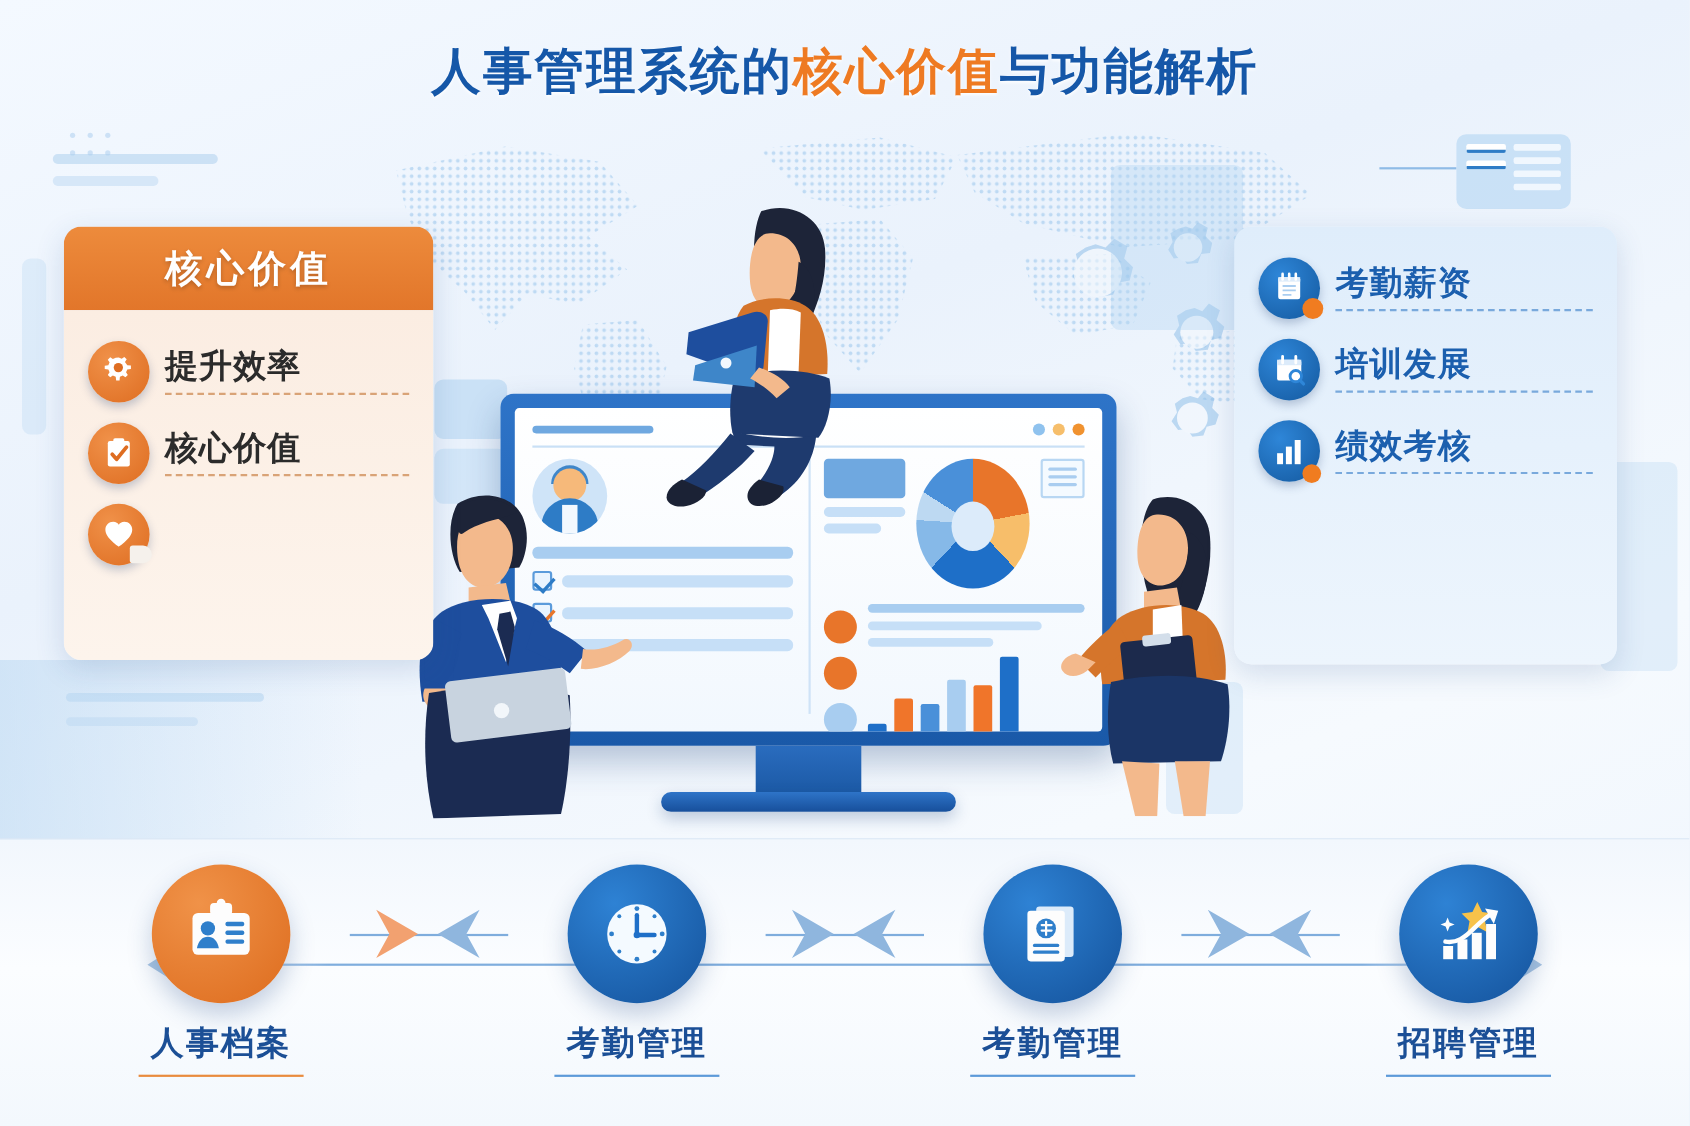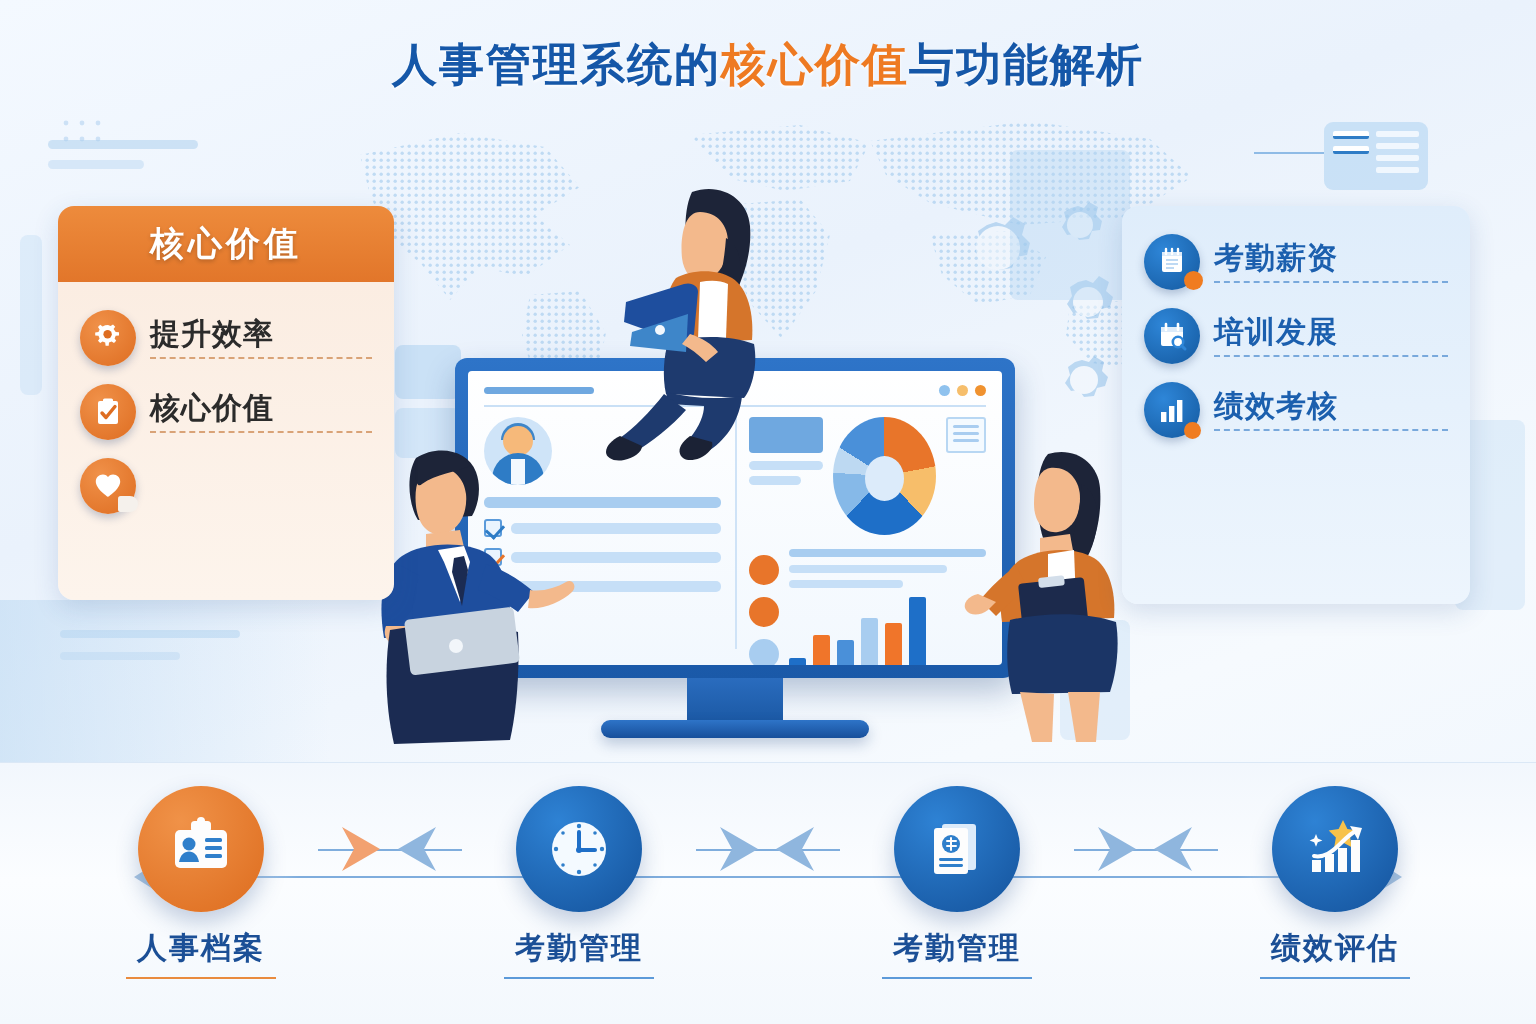--- a/index.html
+++ b/index.html
@@ -680,19 +680,19 @@
           <path d="M45 8 l4.4 9 9.9 1.4 -7.2 7 1.7 9.8 -8.8-4.6 -8.8 4.6 1.7-9.8 -7.2-7 9.9-1.4z" fill="#F7C24A"></path>
           <path d="M18 22 l1.8 4.6 4.6 1.8 -4.6 1.8 -1.8 4.6 -1.8-4.6 -4.6-1.8 4.6-1.8z" fill="#FDFDFD"></path>
           <path d="M16 44 c10 2 18-4 26-12 c6-6 12-12 18-14" stroke="#FDFDFD" stroke-width="4" fill="none" stroke-linecap="round"></path>
           <path d="M52 14 l12 2 -4 12z" fill="#FDFDFD"></path>
           <rect x="14" y="48" width="9" height="12" fill="#FDFDFD"></rect>
           <rect x="27" y="42" width="9" height="18" fill="#FDFDFD"></rect>
           <rect x="40" y="36" width="9" height="24" fill="#FDFDFD"></rect>
           <rect x="53" y="28" width="9" height="32" fill="#FDFDFD"></rect>
         </svg>
       </div>
-      <div class="tl-label">绩效评估</div>
+      <div class="tl-label">招聘管理</div>
       <div class="tl-underline ul-blue"></div>
     </div>
 
   </div>
 
 </div>
 
 </body></html>

